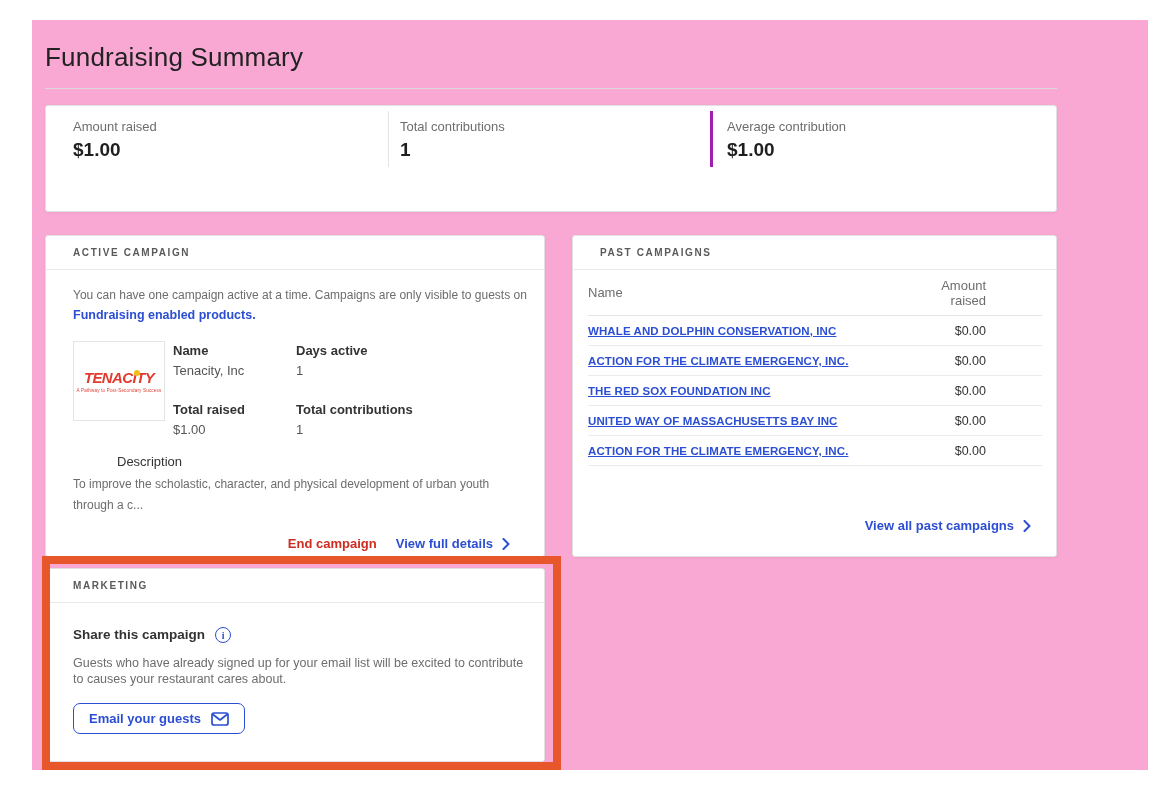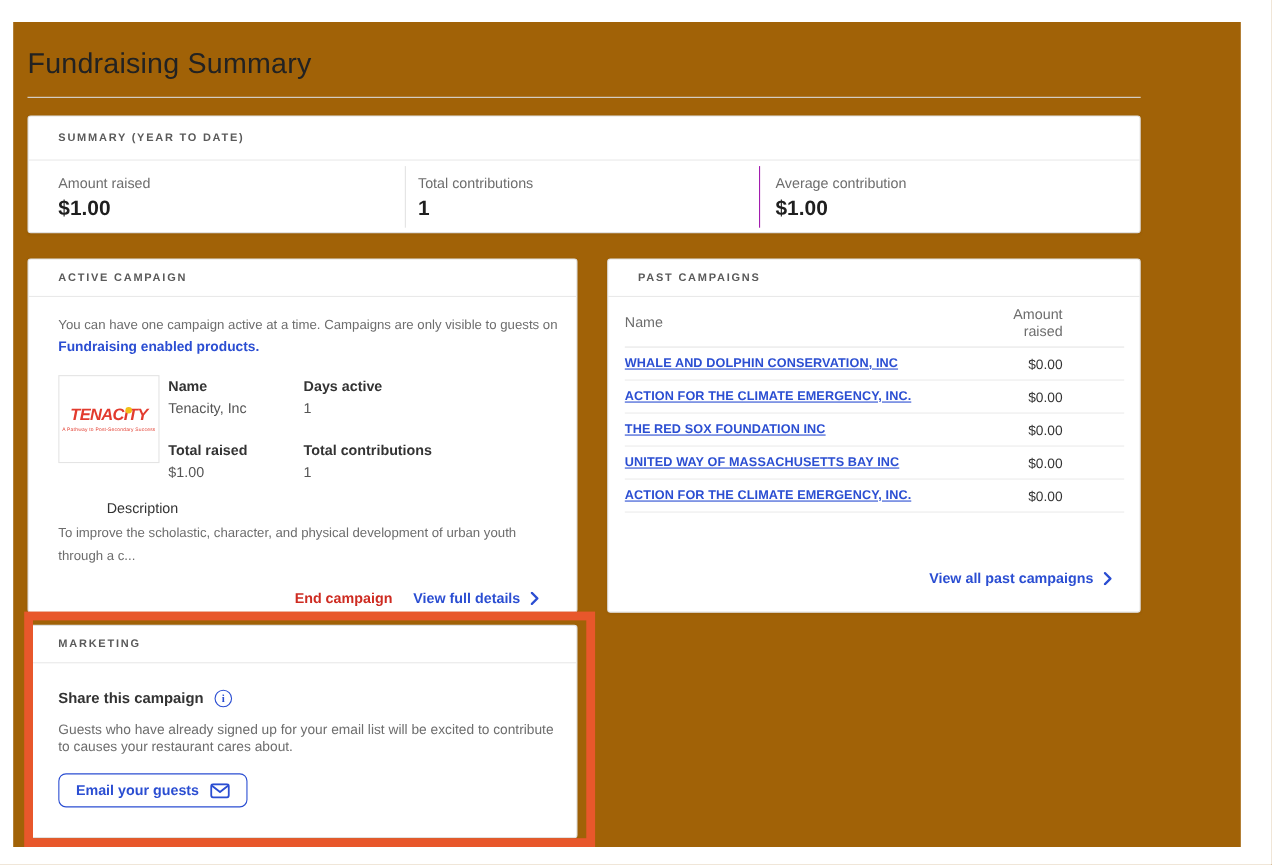--- a/index.html
+++ b/index.html
@@ -1,22 +1,22 @@
 <!DOCTYPE html>
 <html><head>
 <meta charset="utf-8">
 <style>
   * { margin: 0; padding: 0; box-sizing: border-box; }
   html, body { width: 1156px; height: 786px; background: #ffffff; }
   body { font-family: "Liberation Sans", sans-serif; color: #2b2b2b; position: relative; }
 
   .panel {
-    position: absolute; left: 12px; top: 20px;
+    position: absolute; left: 32px; top: 20px;
     width: 1116px; height: 750px;
-    background: #a16207;
+    background: #f9a8d4;
     padding: 22px 13px 0 13px;
   }
 
   .page-title { font-size: 26px; font-weight: 500; color: #222; letter-spacing: 0.2px; height: 30px; line-height: 30px; }
   .title-divider { width: 1012px; border-bottom: 1px solid #d9d9d9; margin-top: 16px; }
 
   .card {
     background: #ffffff;
     border: 1px solid #e2e2e2;
     border-radius: 3px;
@@ -29,21 +29,21 @@
     font-size: 10px; font-weight: 700; letter-spacing: 1.6px; color: #5a5a5a;
   }
 
   
   .summary-card { width: 1012px; height: 107px; margin-top: 16px; }
   .summary-card .card-header { height: 40px; }
   .summary-stats { display: flex; height: 66px; align-items: center; }
   .stat-col { padding-top: 2px; }
   .stat-col.c1 { width: 342px; padding-left: 27px; }
   .stat-col.c2 { width: 322px; padding-left: 11px; border-left: 1px solid #e3e3e3; }
-  .stat-col.c3 { width: 346px; padding-left: 14px; border-left: 1px solid #a21caf; }
+  .stat-col.c3 { width: 346px; padding-left: 14px; border-left: 3px solid #a21caf; }
   .stat-col.c2, .stat-col.c3 { height: 56px; display: flex; flex-direction: column; justify-content: center; }
   .stat-label { font-size: 13px; color: #6d6d6d; margin-bottom: 5px; }
   .stat-value { font-size: 19px; font-weight: 600; color: #1f1f1f; }
 
   
   .cards-row { display: flex; margin-top: 23px; gap: 27px; align-items: flex-start; }
   .active-card { width: 500px; height: 322px; }
   .past-card { width: 485px; height: 322px; }
 
   .ac-body { padding: 15px 27px 0 27px; }
@@ -116,21 +116,20 @@
 </style>
 </head>
 <body>
 
 <div class="panel">
 
   <div class="page-title">Fundraising Summary</div>
   <div class="title-divider"></div>
 
   <div class="card summary-card">
-    <div class="card-header">SUMMARY (YEAR TO DATE)</div>
     <div class="summary-stats">
       <div class="stat-col c1">
         <div class="stat-label">Amount raised</div>
         <div class="stat-value">$1.00</div>
       </div>
       <div class="stat-col c2">
         <div class="stat-label">Total contributions</div>
         <div class="stat-value">1</div>
       </div>
       <div class="stat-col c3">

